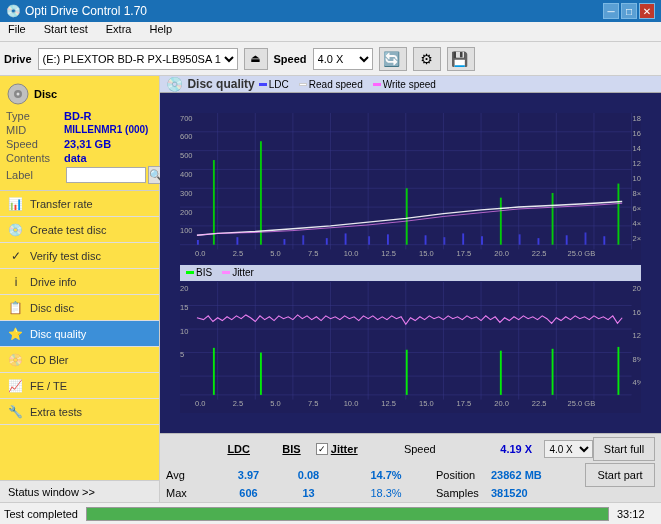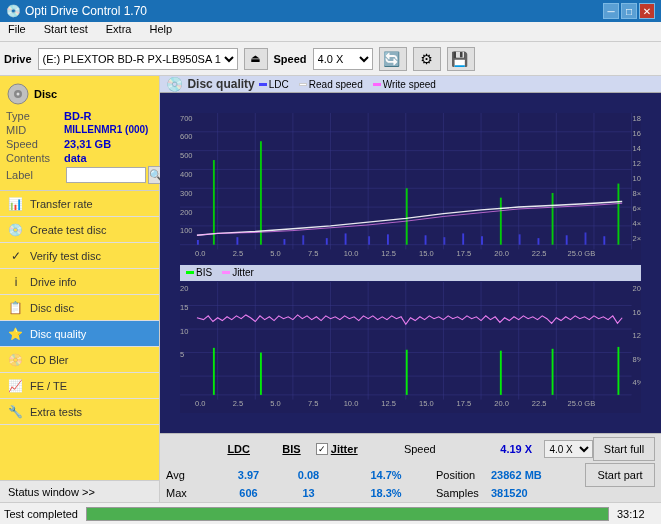--- a/index.html
+++ b/index.html
@@ -401,21 +401,21 @@
         <span style="width:55px; font-size:11px;">Position</span>
         <span style="width:80px; font-size:11px; color:#0066cc; font-weight:bold;">23862 MB</span>
         <div style="flex:1;"></div>
         <button class="start-part-btn">Start part</button>
       </div>
 
       <div style="display:flex; align-items:center; margin-bottom:1px;">
         <span style="width:50px; font-size:11px;">Max</span>
         <span style="width:65px; text-align:center; font-size:11px; color:#0066cc; font-weight:bold;">606</span>
         <span style="width:55px; text-align:center; font-size:11px; color:#0066cc; font-weight:bold;">13</span>
-        <span style="width:100px; text-align:center; font-size:11px; color:#0066cc; font-weight:bold;">18.3%</span>
+        <span style="width:100px; text-align:center; font-size:11px; color:#0066cc; font-weight:normal;">18.3%</span>
         <span style="width:55px; font-size:11px;">Samples</span>
         <span style="width:80px; font-size:11px; color:#0066cc; font-weight:bold;">381520</span>
       </div>
 
       <div style="display:flex; align-items:center;">
         <span style="width:50px; font-size:11px;">Total</span>
         <span style="width:65px; text-align:center; font-size:11px; color:#0066cc; font-weight:bold;">1516263</span>
         <span style="width:55px; text-align:center; font-size:11px; color:#0066cc; font-weight:bold;">29616</span>
       </div>
     </div>

